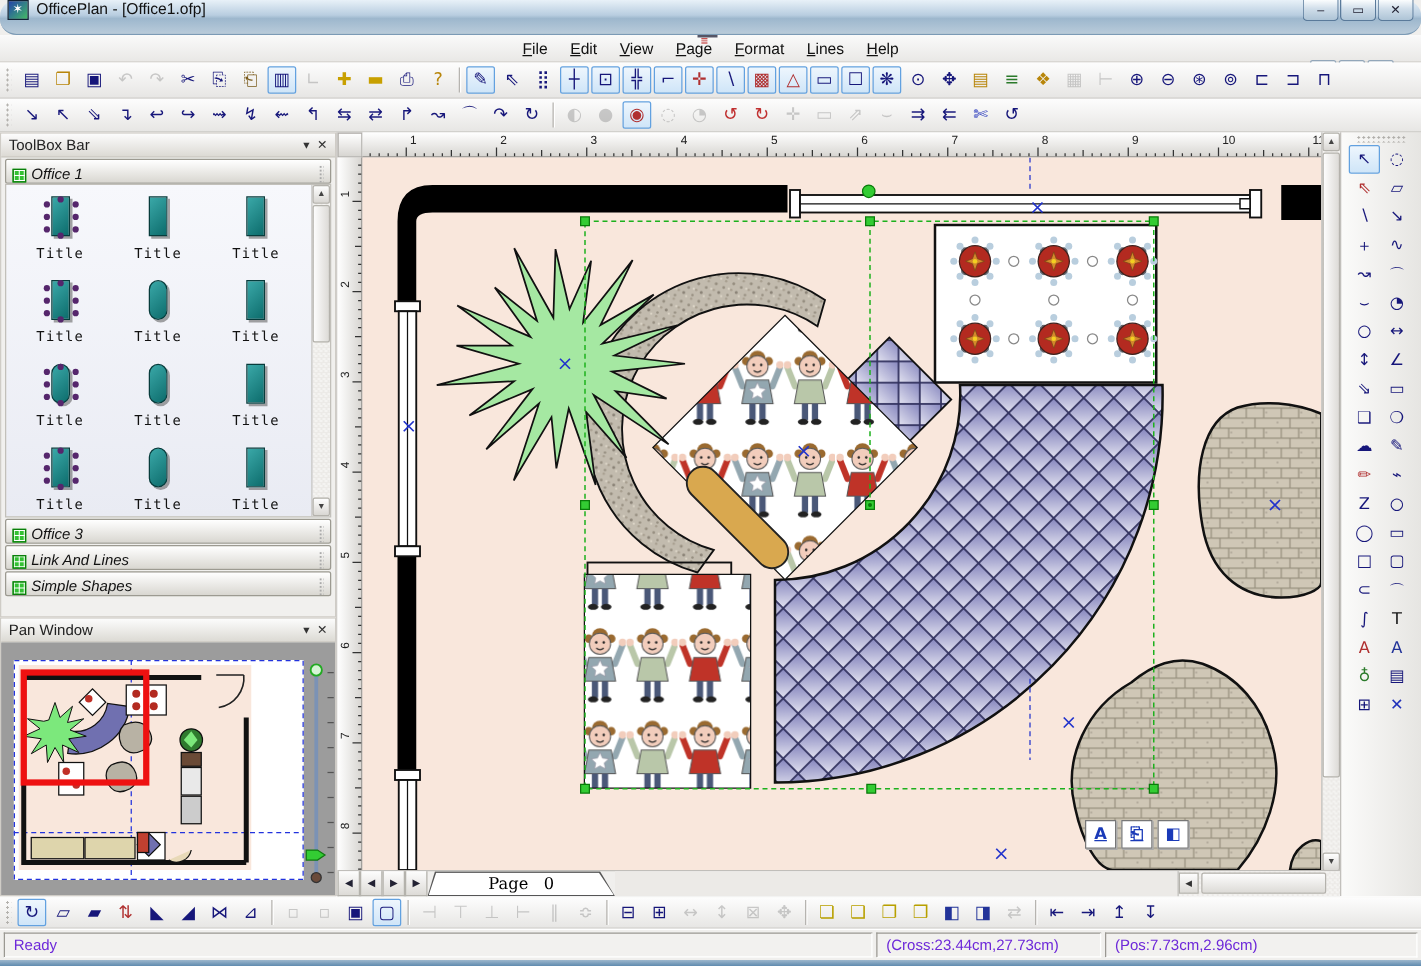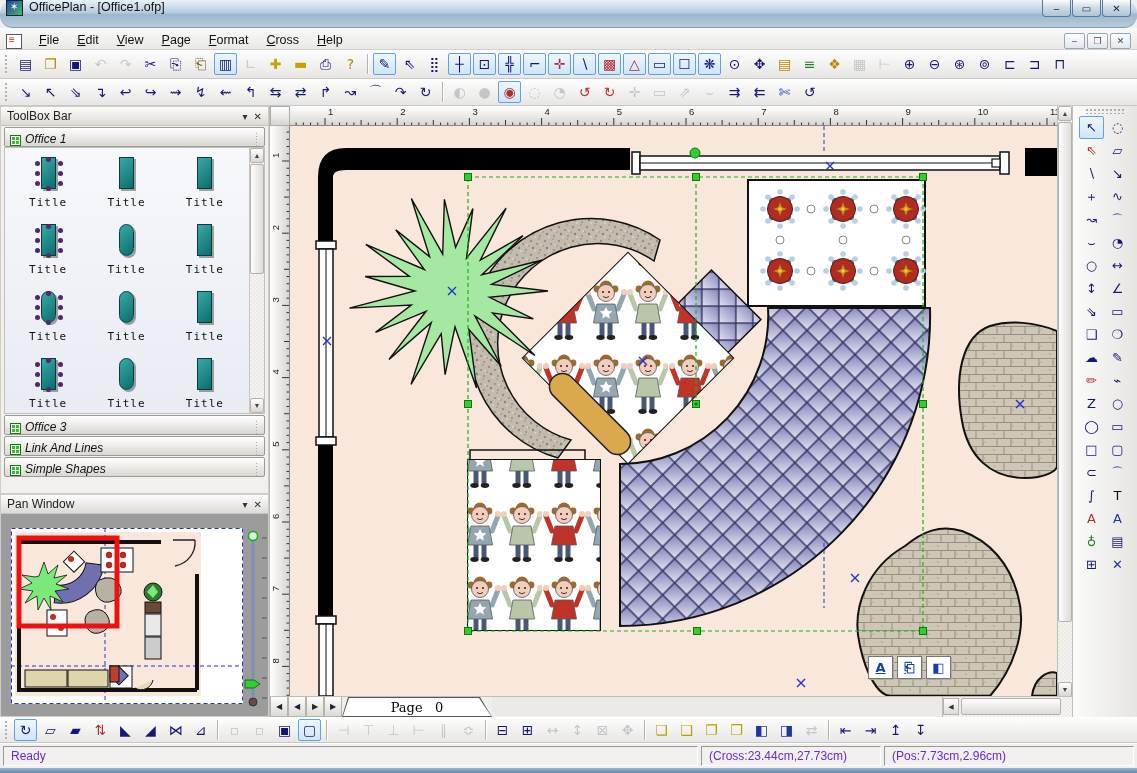--- a/index.html
+++ b/index.html
@@ -6,21 +6,21 @@
   *{box-sizing:border-box;}
   .app{width:1137px;height:773px;position:relative;background:#f0efed;font-family:"Liberation Sans",sans-serif;overflow:hidden;display:flex;flex-direction:column;}
   
   .titlebar{height:28px;background:linear-gradient(#e8f1f8,#b8cde0 45%,#9db7cd 55%,#b9cbda);border-bottom:1px solid #7b9ab5;display:flex;align-items:flex-start;padding:0 6px;position:relative;border-radius:13px;}
   .appicon{width:17px;height:16px;background:linear-gradient(135deg,#2244aa,#44bb66);border:1px solid #123;margin-right:6px;position:relative;}
   .appicon::after{content:"✶";color:#fff;font-size:10px;position:absolute;left:3px;top:0px;}
   .wtitle{font-size:12.5px;color:#111;}
   .winbtns{position:absolute;top:0;right:6px;display:flex;gap:1px;}
   .wbtn{width:29px;height:17px;border:1px solid #5a7a9a;border-top:none;border-radius:0 0 4px 4px;background:linear-gradient(#fbfdfe,#cfdde9 45%,#aec4d6);display:flex;align-items:center;justify-content:center;font-size:10px;color:#223;}
   
-  .menubar{height:22px;background:linear-gradient(#fafafa,#e9e8e6);border-bottom:1px solid #d2d0cc;display:flex;align-items:flex-end;padding:0 4px;}
+  .menubar{height:22px;background:linear-gradient(#fafafa,#e9e8e6);border-bottom:1px solid #d2d0cc;display:flex;align-items:center;padding:0 20px;flex-direction:column;}
   .docicon{width:16px;height:15px;background:#fff;border:1px solid #556;margin:0 8px 0 2px;position:relative;}
   .docicon::after{content:"≡";position:absolute;left:2px;top:-1px;font-size:10px;color:#b22;}
   .menu-item{padding:2px 9px;font-size:12.5px;color:#111;cursor:default;}
   .menu-item::first-letter{text-decoration:underline;}
   .mdibtns{margin-left:auto;display:flex;gap:2px;padding-right:2px;}
   .mdibtn{width:21px;height:16px;border:1px solid #93a7ba;border-radius:2px;background:linear-gradient(#ffffff,#dfe7ee);font-size:9px;color:#445;display:flex;align-items:center;justify-content:center;}
   
   .tbrow{display:flex;align-items:center;background:linear-gradient(#fdfdfd,#e7e6e4);border-bottom:1px solid #c9c8c4;padding:1px 2px;flex-wrap:nowrap;overflow:hidden;}
   .tbrow1{height:29px;}.tbrow2{height:27px;}.tbrowb{height:26px;border-top:1px solid #fff;}
   .tgrip{width:5px;height:20px;margin:0 4px 0 2px;background-image:radial-gradient(#b4b2ae 35%,transparent 40%);background-size:4px 4px;}
@@ -107,21 +107,21 @@
 
   <div class="menubar">
     <div class="docicon"></div>
     <div style="display:flex">
 
     <div class="menu-item"><span>File</span></div>
         <div class="menu-item"><span>Edit</span></div>
         <div class="menu-item"><span>View</span></div>
         <div class="menu-item"><span>Page</span></div>
         <div class="menu-item"><span>Format</span></div>
-        <div class="menu-item"><span>Cross</span></div>
+        <div class="menu-item"><span>Lines</span></div>
         <div class="menu-item"><span>Help</span></div>
       </div>
     <div class="mdibtns">
 
     <div class="mdibtn">
           <span>–</span>
         </div>
         <div class="mdibtn">
           <span>❐</span>
         </div>

